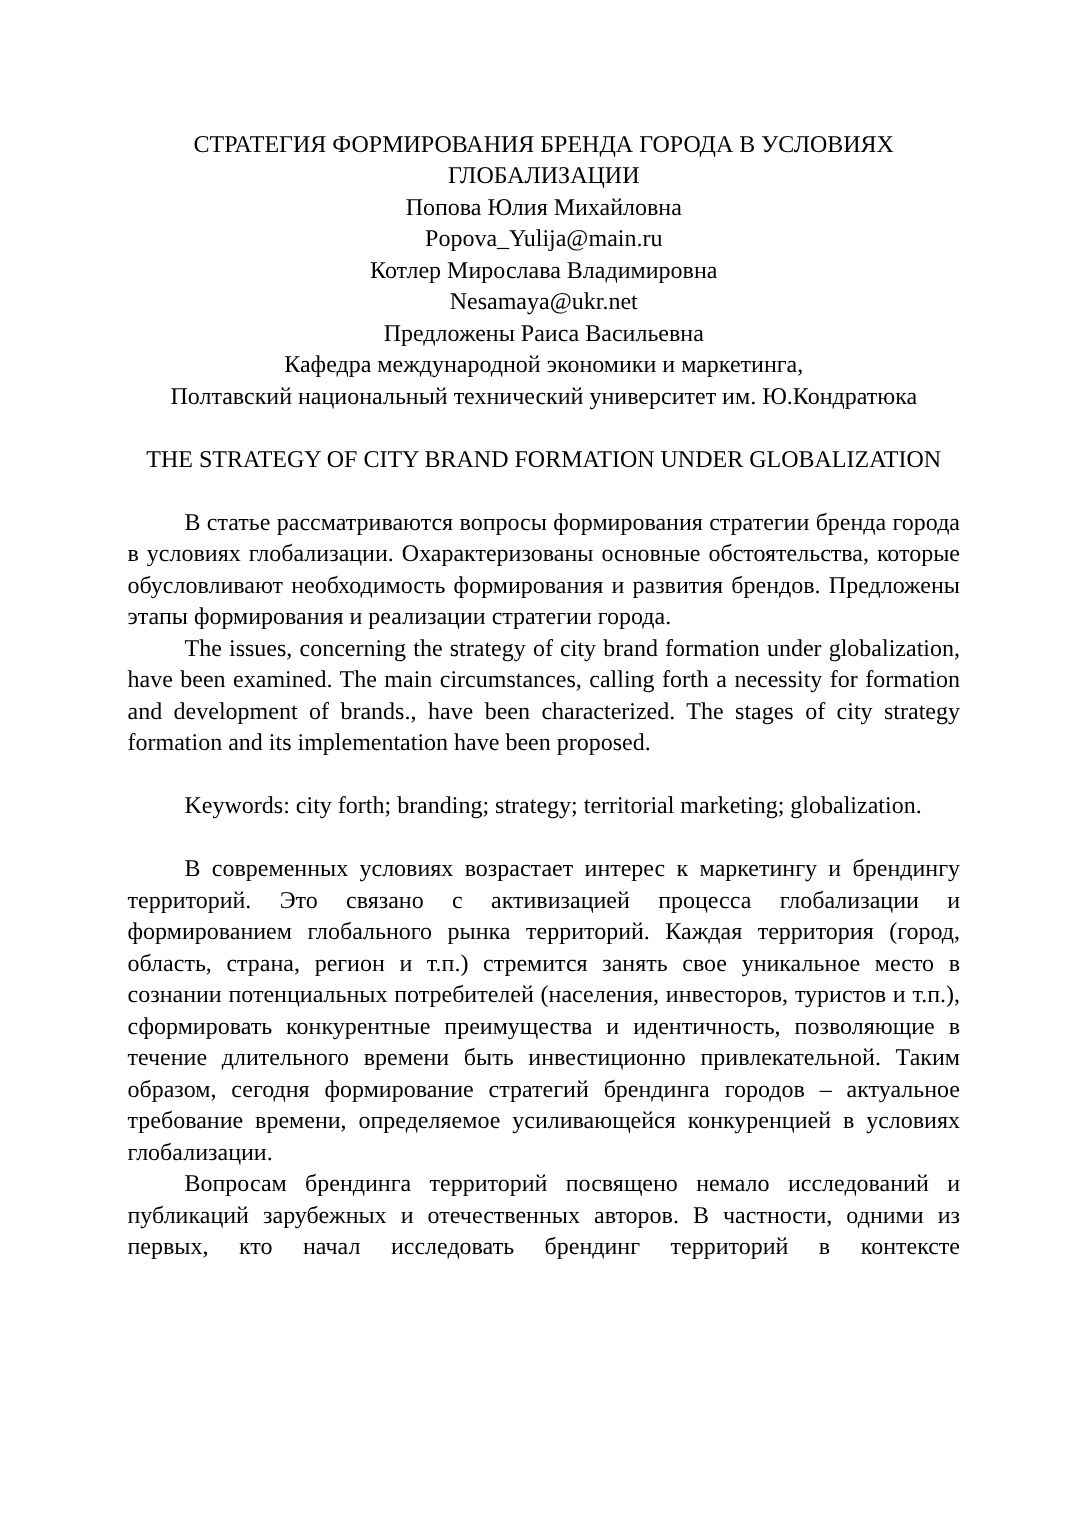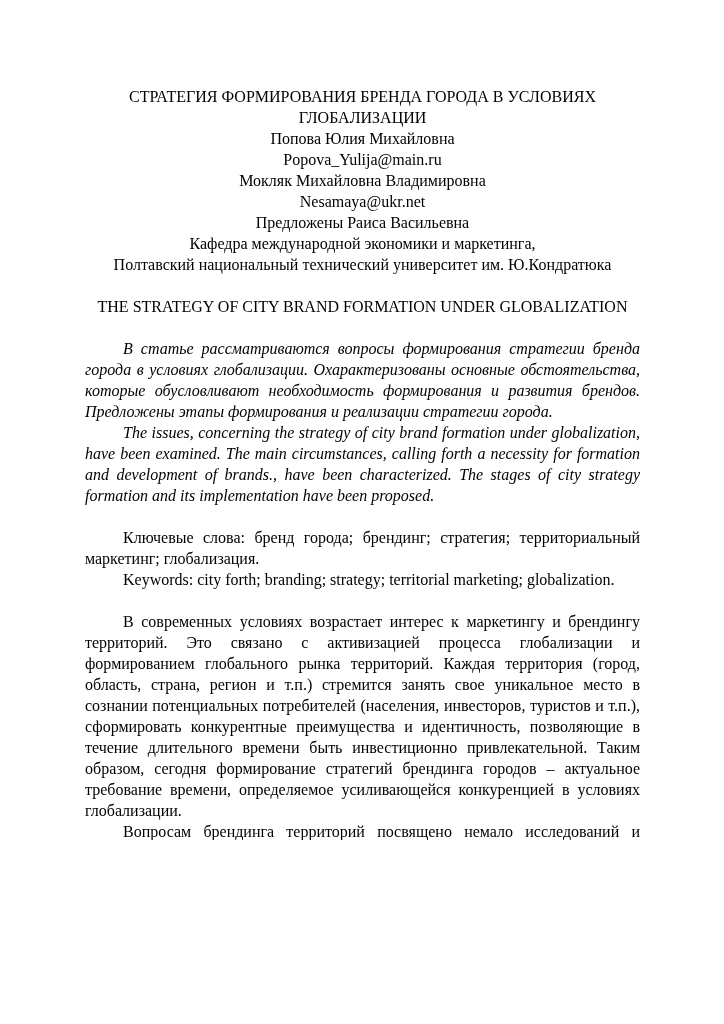--- a/index.html
+++ b/index.html
@@ -29,53 +29,51 @@
     height: 21px;
   }
   p {
     margin: 0;
     text-align: justify;
   }
   .indent {
     text-indent: 38px;
   }
   .italic {
-    font-style: italic;
   }
 </style>
 </head>
 <body>
 
 <div class="page">
 
   <div class="centered title">СТРАТЕГИЯ ФОРМИРОВАНИЯ БРЕНДА ГОРОДА В УСЛОВИЯХ ГЛОБАЛИЗАЦИИ</div>
 
   <div>
     <div class="centered">Попова Юлия Михайловна</div>
     <div class="centered">Popova_Yulija@main.ru</div>
-    <div class="centered">Мокляк Михайловна Владимировна</div>
+    <div class="centered">Котлер Мирослава Владимировна</div>
     <div class="centered">Nesamaya@ukr.net</div>
     <div class="centered">Предложены Раиса Васильевна</div>
     <div class="centered">Кафедра международной экономики и маркетинга,</div>
     <div class="centered">Полтавский национальный технический университет им. Ю.Кондратюка</div>
   </div>
 
   <div class="spacer"></div>
 
   <div class="centered title">THE STRATEGY OF CITY BRAND FORMATION UNDER GLOBALIZATION</div>
 
   <div class="spacer"></div>
 
   <p class="indent italic">В статье рассматриваются вопросы формирования стратегии бренда города в условиях глобализации. Охарактеризованы основные обстоятельства, которые обусловливают необходимость формирования и развития брендов. Предложены этапы формирования и реализации стратегии города.</p>
 
   <p class="indent italic">The issues, concerning the strategy of city brand formation under globalization, have been examined. The main circumstances, calling forth a necessity for formation and development of brands., have been characterized. The stages of city strategy formation and its implementation have been proposed.</p>
 
   <div class="spacer"></div>
 
-  <p class="indent">Ключевые слова: бренд города; брендинг; стратегия; территориальный маркетинг; глобализация.</p>
 
   <p class="indent">Keywords: city forth; branding; strategy; territorial marketing; globalization.</p>
 
   <div class="spacer"></div>
 
   <p class="indent">В современных условиях возрастает интерес к маркетингу и брендингу территорий. Это связано с активизацией процесса глобализации и формированием глобального рынка территорий. Каждая территория (город, область, страна, регион и т.п.) стремится занять свое уникальное место в сознании потенциальных потребителей (населения, инвесторов, туристов и т.п.), сформировать конкурентные преимущества и идентичность, позволяющие в течение длительного времени быть инвестиционно привлекательной. Таким образом, сегодня  формирование стратегий брендинга городов – актуальное требование времени, определяемое усиливающейся конкуренцией в условиях глобализации.</p>
 
   <p class="indent">Вопросам брендинга территорий посвящено немало исследований и публикаций зарубежных и отечественных авторов. В частности, одними из первых, кто начал исследовать брендинг территорий в контексте территориального маркетинга, стали К. Боумэн, Ф. Котлер, И. Рейн,</p>
 
 </div>

